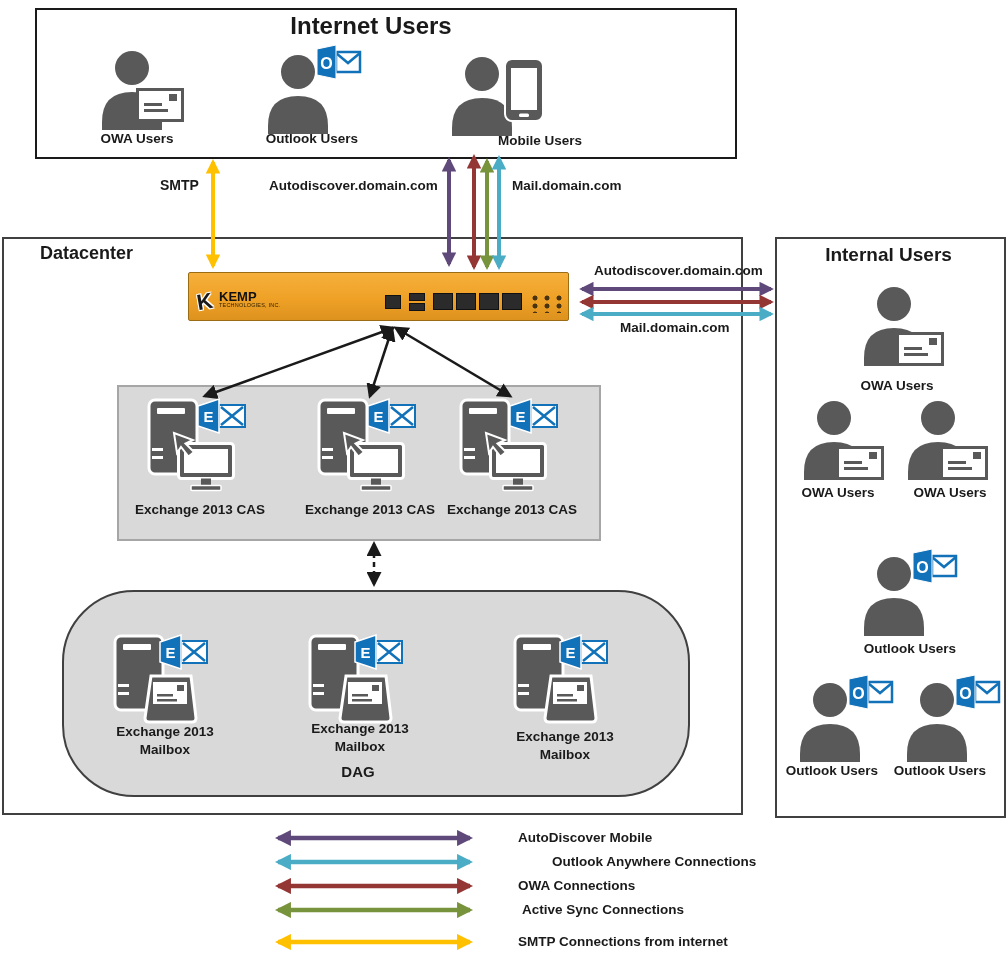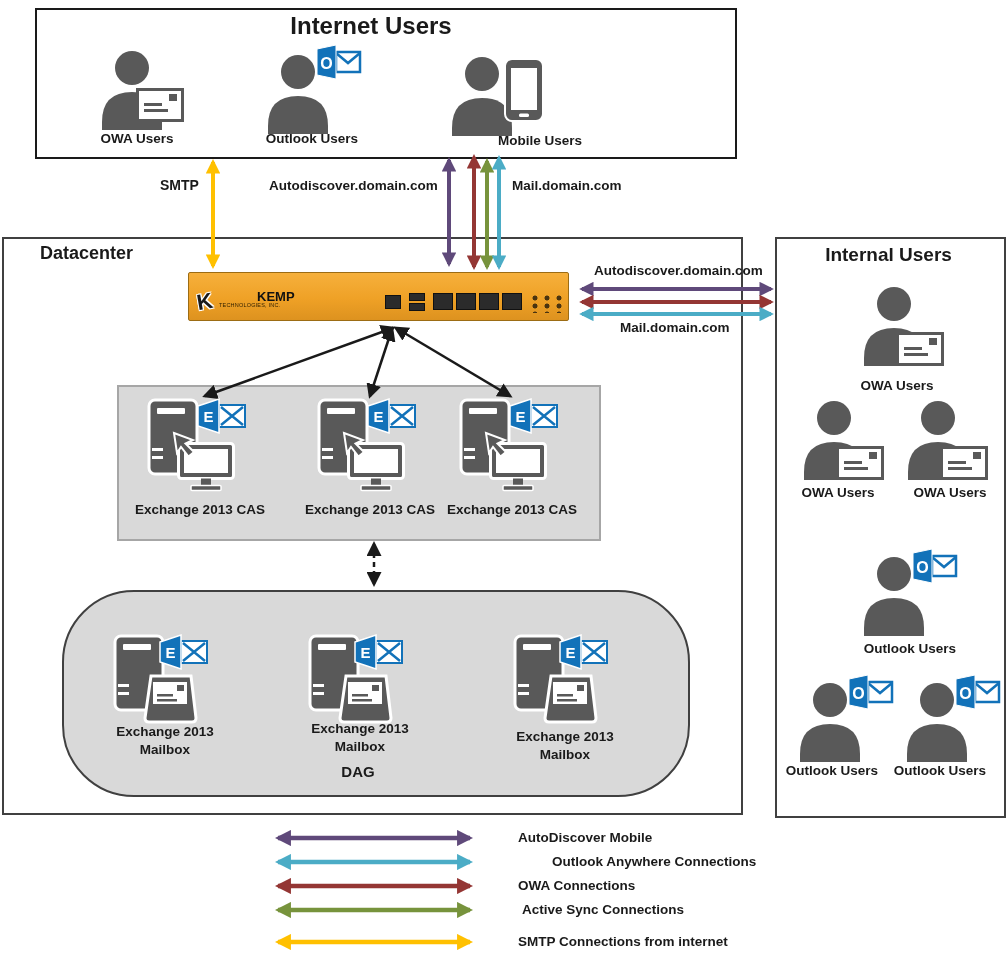--- a/index.html
+++ b/index.html
@@ -20,21 +20,21 @@
       background:linear-gradient(180deg,#f6b03c 0%,#efa126 55%,#dd921f 100%);
       border:1px solid #9c6c14;border-radius:2px;}
   #lm-topstrip{position:absolute;left:0;top:0;right:0;height:13px;
       background:linear-gradient(90deg,#8a6a33 0%,#241607 35%,#171008 70%,#4a3318 100%);
       display:flex;align-items:center;justify-content:flex-end;gap:3px;padding-right:4px;box-sizing:border-box;}
   #lm-product{color:#ffffff;font-size:9px;font-weight:bold;font-style:italic;}
   #lm-edition{background:#efa126;color:#2b1d08;font-size:6.5px;font-weight:bold;padding:0 3px;border-radius:1px;font-style:italic;}
   #lm-klogo{position:absolute;left:8px;top:16px;font-size:22px;font-weight:bold;color:#1a1a1a;
       transform:rotate(-10deg);text-shadow:-1px -1px 0 #fff,1px -1px 0 #fff,-1px 1px 0 #fff,1px 1px 0 #fff;}
   #lm-brand{position:absolute;left:30px;top:17px;line-height:1;}
-  #lm-brand-name{font-size:13px;font-weight:bold;color:#111;margin-left:38px;}
+  #lm-brand-name{font-size:13px;font-weight:bold;color:#111;}
   #lm-brand-sub{font-size:5.5px;color:#332200;letter-spacing:.2px;}
   .lm-port{background:#2b2b2b;border:1px solid #111;box-sizing:border-box;}
   #lm-mgmt{position:absolute;left:196px;top:22px;width:16px;height:14px;}
   #lm-usb{position:absolute;left:220px;top:20px;width:16px;height:18px;display:flex;flex-direction:column;gap:2px;}
   #lm-usb span{display:block;height:7px;background:#2b2b2b;border:1px solid #111;}
   #lm-ports4{position:absolute;left:244px;top:20px;display:flex;gap:3px;}
   #lm-ports4 span{width:20px;height:17px;background:#2b2b2b;border:1px solid #111;box-sizing:border-box;}
   #lm-leds{position:absolute;right:6px;top:20px;width:34px;height:20px;
       background-image:radial-gradient(circle,#4a3410 2.2px,rgba(0,0,0,0) 2.8px);
       background-size:12px 8px;background-position:1px 1px;}

